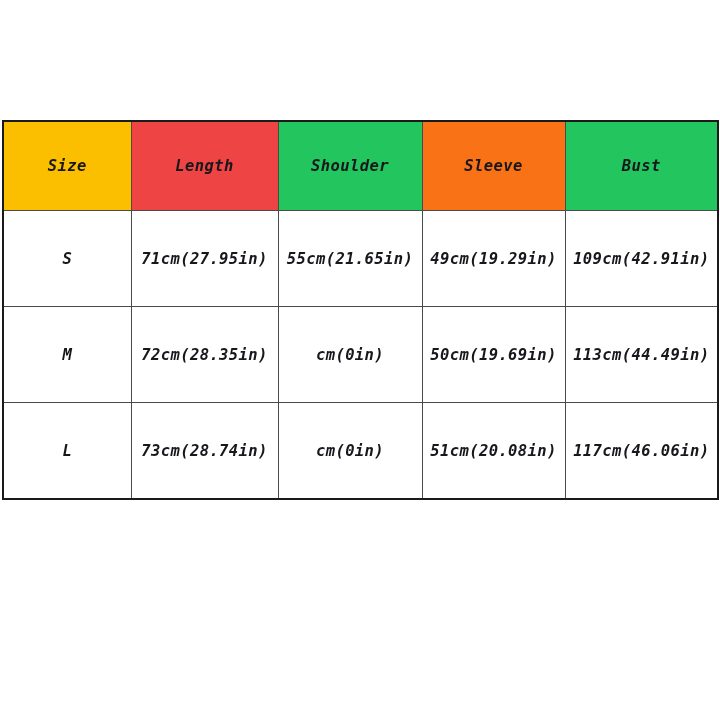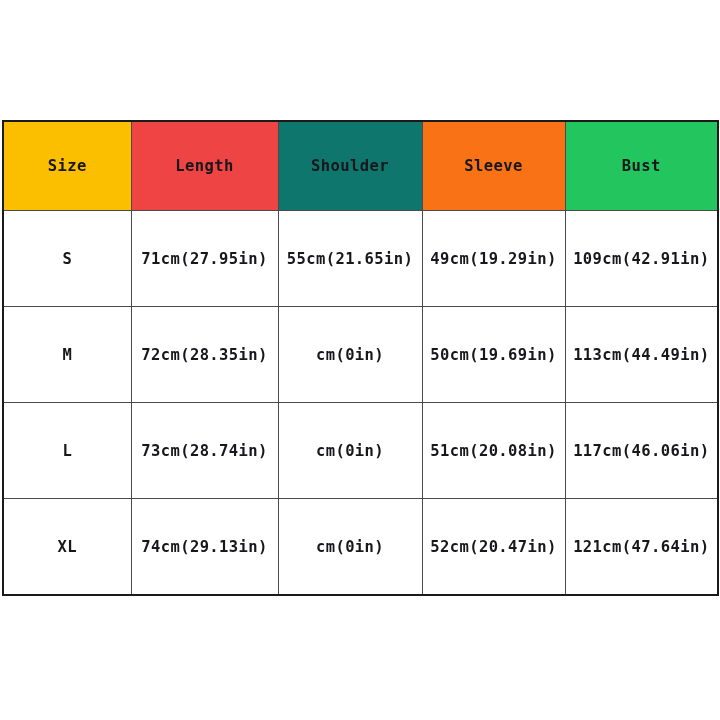--- a/index.html
+++ b/index.html
@@ -28,20 +28,21 @@
     left: 2px;
     top: 120px;
     width: 715px;
   }
 
   table.size-chart {
     border-collapse: collapse;
     table-layout: fixed;
     width: 715px;
     border: 2px solid #1a1a1a;
+    font-style: italic;
   }
 
   table.size-chart td {
     border: 1px solid #4a4a4a;
     text-align: center;
     vertical-align: middle;
     font-family: "DejaVu Sans Mono", "Liberation Mono", monospace;
     font-weight: bold;
     color: #17171c;
     letter-spacing: 0.4px;
@@ -62,21 +63,21 @@
 
   tr.data-row td {
     height: 95px;
     font-size: 15.5px;
     background: #ffffff;
   }
 
   
   .hd-size     { background: #FBBF00; }
   .hd-length   { background: #ef4444; }
-  .hd-shoulder { background: #0f766e; }
+  .hd-shoulder { background: #22c55e; }
   .hd-sleeve   { background: #f97316; }
   .hd-bust     { background: #22c55e; }
 
   
   .cell-size-label { background: #F7CBAA; }
 </style>
 </head>
 <body>
 
 <div id="page">
@@ -117,25 +118,18 @@
         </tr>
 
         <tr class="data-row">
           <td class="cell-size-label">L</td>
           <td>73cm(28.74in)</td>
           <td>cm(0in)</td>
           <td>51cm(20.08in)</td>
           <td>117cm(46.06in)</td>
         </tr>
 
-        <tr class="data-row">
-          <td class="cell-size-label">XL</td>
-          <td>74cm(29.13in)</td>
-          <td>cm(0in)</td>
-          <td>52cm(20.47in)</td>
-          <td>121cm(47.64in)</td>
-        </tr>
 
       </tbody>
     </table>
   </div>
 
 </div>
 
 </body></html>

